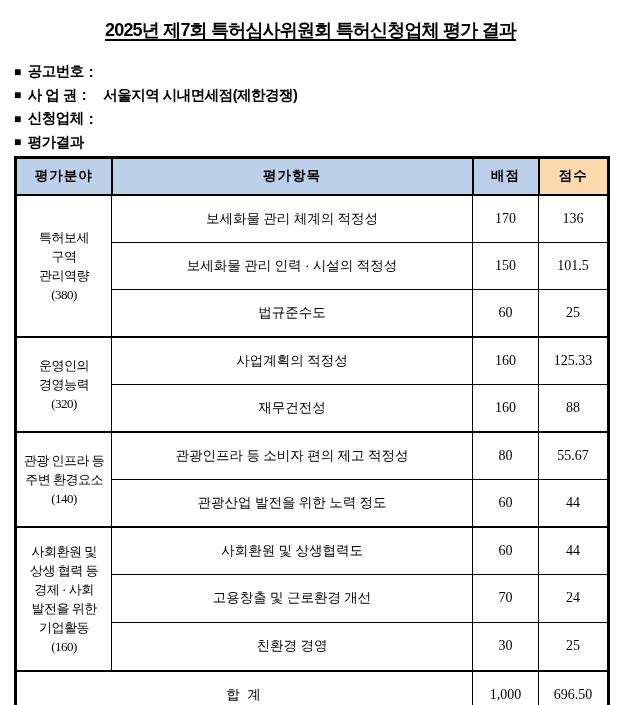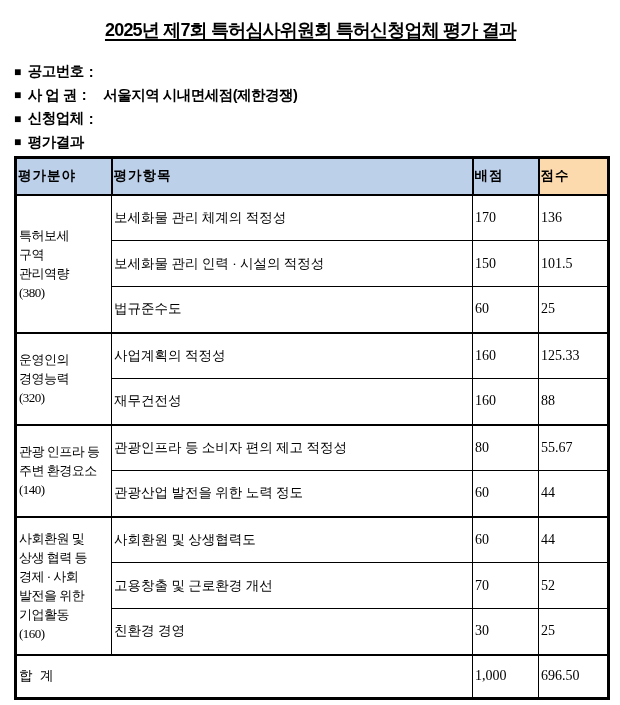--- a/index.html
+++ b/index.html
@@ -54,32 +54,32 @@
   table.eval col.c-item { width: 361px; }
   table.eval col.c-max  { width: 66px; }
   table.eval col.c-score{ width: 70px; }
 
   table.eval th {
     background: var(--header-bg);
     border: 2px solid var(--border-c);
     height: 37px;
     font-weight: bold;
     font-size: 13.5px;
-    text-align: left;
+    text-align: center;
     vertical-align: middle;
     letter-spacing: 1px;
   }
   table.eval th.score-head { background: var(--score-bg); }
 
   table.eval td {
     border: 1px solid var(--border-c);
     height: 46px;
-    text-align: left;
+    text-align: center;
     vertical-align: middle;
-    padding: 8px 2px;
+    padding: 14px 2px;
   }
   table.eval tr.row-mid td { border-top: 1px solid #555555; }
   table.eval tr.section-start td { border-top: 2px solid var(--border-c); }
   table.eval td.cat-cell {
     font-size: 13px;
     line-height: 19px;
     letter-spacing: -0.5px;
   }
   table.eval td.num-cell { font-size: 14px; }
   table.eval tr.total-row td {
@@ -173,21 +173,21 @@
         </tr>
         <tr class="section-start">
           <td class="cat-cell" rowspan="3">사회환원 및<br>상생 협력 등<br>경제 · 사회<br>발전을 위한<br>기업활동<br>(160)</td>
           <td>사회환원 및 상생협력도</td>
           <td class="num-cell">60</td>
           <td class="num-cell">44</td>
         </tr>
         <tr class="row-mid">
           <td>고용창출 및 근로환경 개선</td>
           <td class="num-cell">70</td>
-          <td class="num-cell">52</td>
+          <td class="num-cell">24</td>
         </tr>
         <tr class="row-mid">
           <td>친환경 경영</td>
           <td class="num-cell">30</td>
           <td class="num-cell">25</td>
         </tr>
         <tr class="total-row">
           <td class="total-label" colspan="2">합 계</td>
           <td class="num-cell">1,000</td>
           <td class="num-cell">696.50</td>

